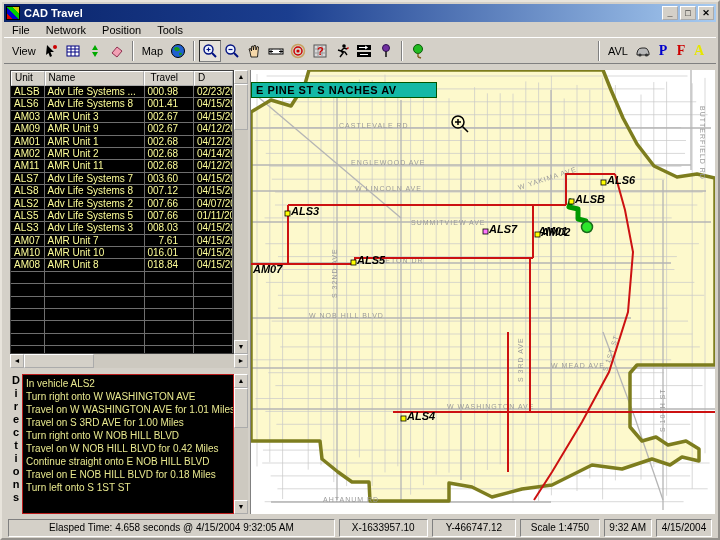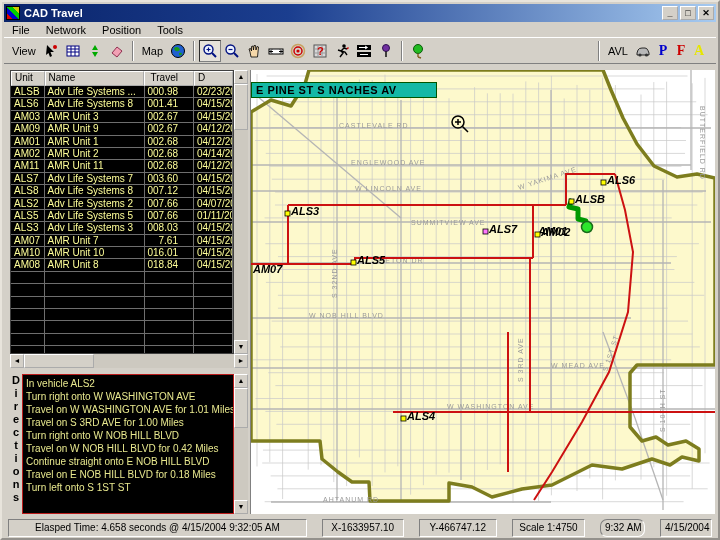--- a/index.html
+++ b/index.html
@@ -50,21 +50,21 @@
   .dir-strip { position:absolute; left:0; top:0; width:12px; height:140px; font-size:11px; font-weight:bold; color:#000; text-align:center; line-height:13px; }
   .dir-text { position:absolute; left:12px; top:0; width:212px; height:140px; background:#000;
     border:1px solid #b91c1c; overflow:hidden; padding:2px 0 0 3px; }
   .dir-line { color:#e8e88e; font-size:10px; line-height:13px; white-space:nowrap; }
   
   .map { position:absolute; left:248px; top:68px; width:464px; height:444px; background:#fff; border-left:1px solid #808080; }
   .map svg { position:absolute; left:0; top:0; }
   .info-bar { position:absolute; left:0; top:12px; width:186px; height:16px; background:#14b8a6;
     border:1px solid #005500; color:#000; font-weight:bold; font-size:11px; line-height:14px; padding-left:4px; letter-spacing:.5px; white-space:nowrap; overflow:hidden;}
   
-  .statusbar { position:absolute; left:2px; top:516px; width:712px; height:20px; display:flex; gap:15px; padding:1px 4px; font-size:10px; }
+  .statusbar { position:absolute; left:2px; top:516px; width:712px; height:20px; display:flex; gap:4px; padding:1px 4px; font-size:10px; }
   .st-panel { border:1px solid; border-color:#808080 #fff #fff #808080; height:18px; line-height:16px; text-align:center; color:#000; overflow:hidden; white-space:nowrap; padding:0 4px; }
 </style>
 </head>
 <body>
 
 <svg width="0" height="0" style="position:absolute">
   <defs>
     <symbol id="pointer-icon" viewBox="0 0 16 16">
         <path d="M4 2 L11 9 L7.5 9 L9 13 L7 14 L5.5 10 L3 12 Z" fill="#000"></path>
         <circle cx="12" cy="4" r="2" fill="#c00"></circle>
@@ -593,17 +593,17 @@
         </g>
       </svg>
     <div class="info-bar">E PINE ST  S NACHES AV</div>
   </div>
 
   <div class="statusbar">
     <div class="st-panel" style="width:340px;">Elasped Time: 4.658 seconds @ 4/15/2004 9:32:05 AM</div>
     <div class="st-panel" style="width:92px;">X-1633957.10</div>
     <div class="st-panel" style="width:88px;">Y-466747.12</div>
     <div class="st-panel" style="width:82px;">Scale 1:4750</div>
-    <div class="st-panel" style="width:50px;border-radius:7px;">9:32 AM</div>
+    <div class="st-panel" style="width:50px;">9:32 AM</div>
     <div class="st-panel" style="width:58px;">4/15/2004</div>
   </div>
 
 </div>
 
 </body></html>

